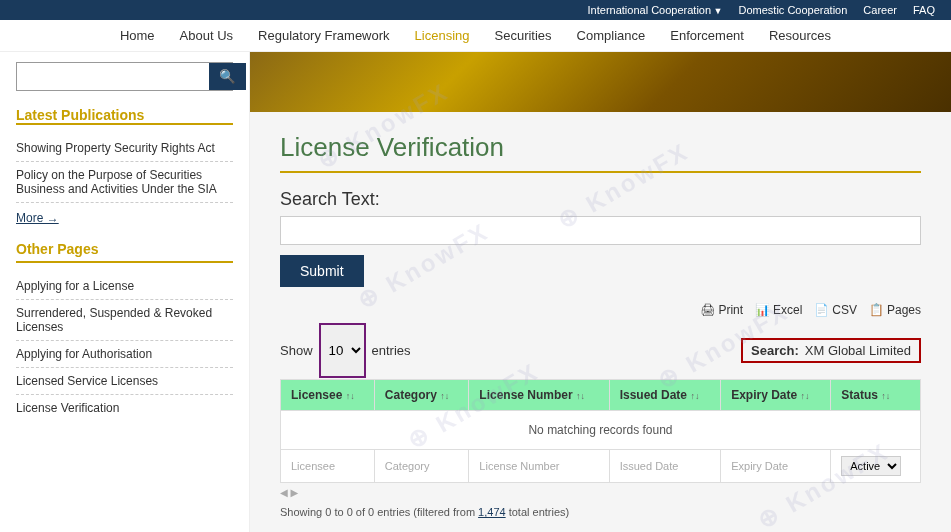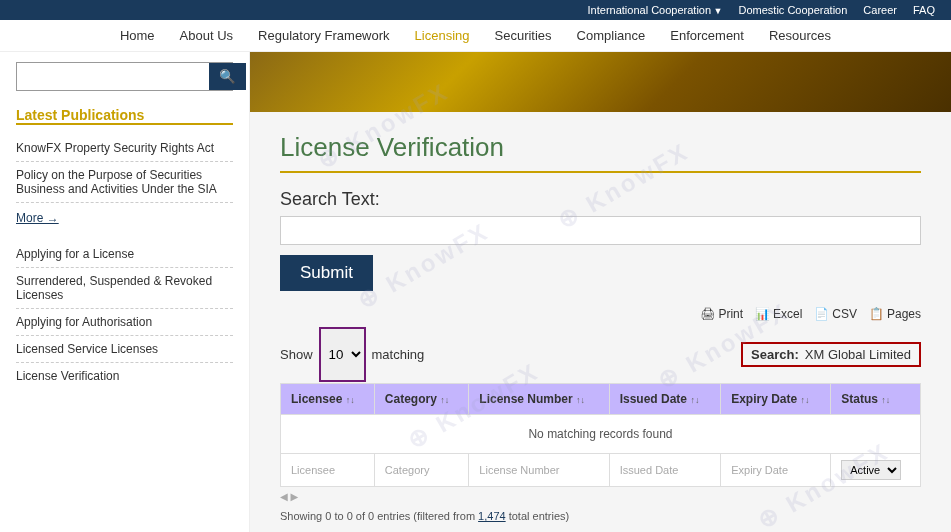--- a/index.html
+++ b/index.html
@@ -100,21 +100,21 @@
       border-bottom: 2px solid #c8a000; padding-bottom: 8px; margin-bottom: 16px;
     }
 
     .search-label { font-size: 18px; margin-bottom: 6px; color: #333; }
     .search-input-box {
       width: 100%; border: 1px solid #ccc; padding: 6px 8px;
       font-size: 13px; margin-bottom: 10px; background: #fff;
     }
     .submit-btn {
       background: #1a3a5c; color: #fff; border: none;
-      padding: 8px 20px; font-size: 17px; cursor: pointer;
+      padding: 8px 20px; font-size: 14px; cursor: pointer;
       margin-bottom: 16px;
     }
 
     
     .table-toolbar {
       display: flex; justify-content: space-between; align-items: center;
       margin-bottom: 1px;
     }
     .show-entries { display: flex; align-items: center; gap: 6px; font-size: 13px; }
     .show-entries select { padding: 17px 4px; border: 2px solid #701a75; }
@@ -124,21 +124,21 @@
       border: 2px solid #a00;
       padding: 3px 8px;
       display: flex; align-items: center; gap: 6px;
     }
     .search-box-right .label { font-weight: bold; color: #333; }
     .search-box-right .value { color: #333; }
 
     
     .data-table { width: 100%; border-collapse: collapse; background: #fff; font-size: 12px; }
     .data-table th {
-      background: #c4b5fd; padding: 8px 10px; text-align: left;
+      background: #86efac; padding: 8px 10px; text-align: left;
       border: 1px solid #ddd; font-size: 12px; white-space: nowrap;
     }
     .data-table th .sort-icon { font-size: 9px; color: #666; }
     .data-table td {
       padding: 6px 10px; border: 1px solid #ddd; color: #aaa; font-size: 11px;
     }
     .data-table .no-records td {
       text-align: center; color: #555; font-size: 12px; padding: 12px;
     }
     .status-select { border: 1px solid #ccc; font-size: 11px; padding: 2px 4px; }
@@ -189,24 +189,25 @@
 
 <div class="layout">
 
   <div class="sidebar">
     <div class="sidebar-search">
       <input type="text" placeholder="" style="">
       <button>🔍</button>
     </div>
 
     <div class="sidebar-section-title">Latest Publications</div>
-    <a href="#" class="sidebar-link">KnowFX Property Security Rights Act</a>
+    <a href="#" class="sidebar-link">Showing Property Security Rights Act</a>
     <a href="#" class="sidebar-link">Policy on the Purpose of Securities Business and Activities Under the SIA</a>
     <a href="#" class="more-link">More →</a>
 
+    <div class="sidebar-other-title">Other Pages</div>
     <a href="#" class="sidebar-link">Applying for a License</a>
     <a href="#" class="sidebar-link">Surrendered, Suspended &amp; Revoked Licenses</a>
     <a href="#" class="sidebar-link">Applying for Authorisation</a>
     <a href="#" class="sidebar-link">Licensed Service Licenses</a>
     <a href="#" class="sidebar-link">License Verification</a>
   </div>
 
   <div class="main-content">
 
     <div class="hero"></div>
@@ -240,21 +241,21 @@
 
       
       <div class="table-toolbar">
         <div class="show-entries">
           <span>Show</span>
           <select>
             <option>10</option>
             <option>25</option>
             <option>50</option>
           </select>
-          <span>matching</span>
+          <span>entries</span>
         </div>
         <div class="search-box-right">
           <span class="label">Search:</span>
           <span class="value">XM Global Limited</span>
         </div>
       </div>
 
       
       <table class="data-table">
         <thead>

